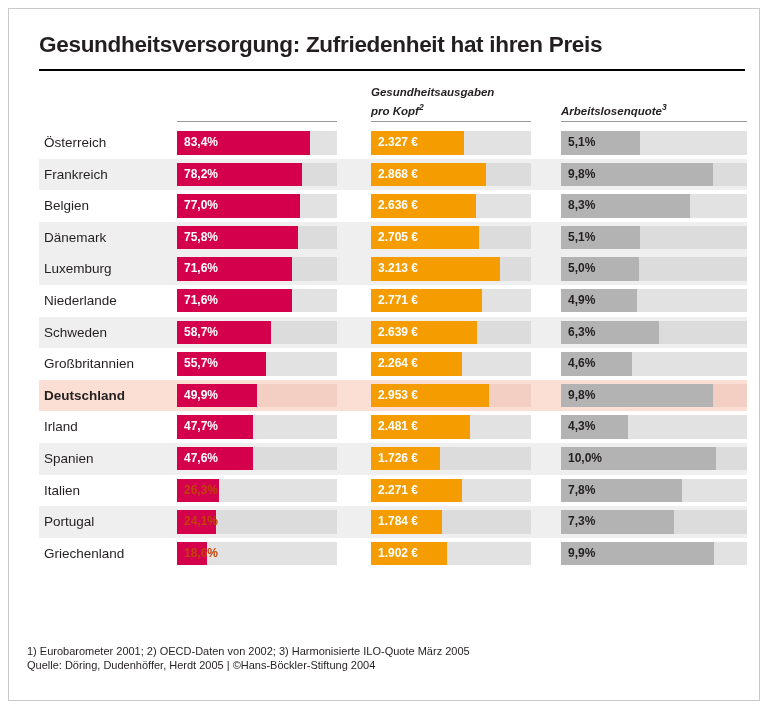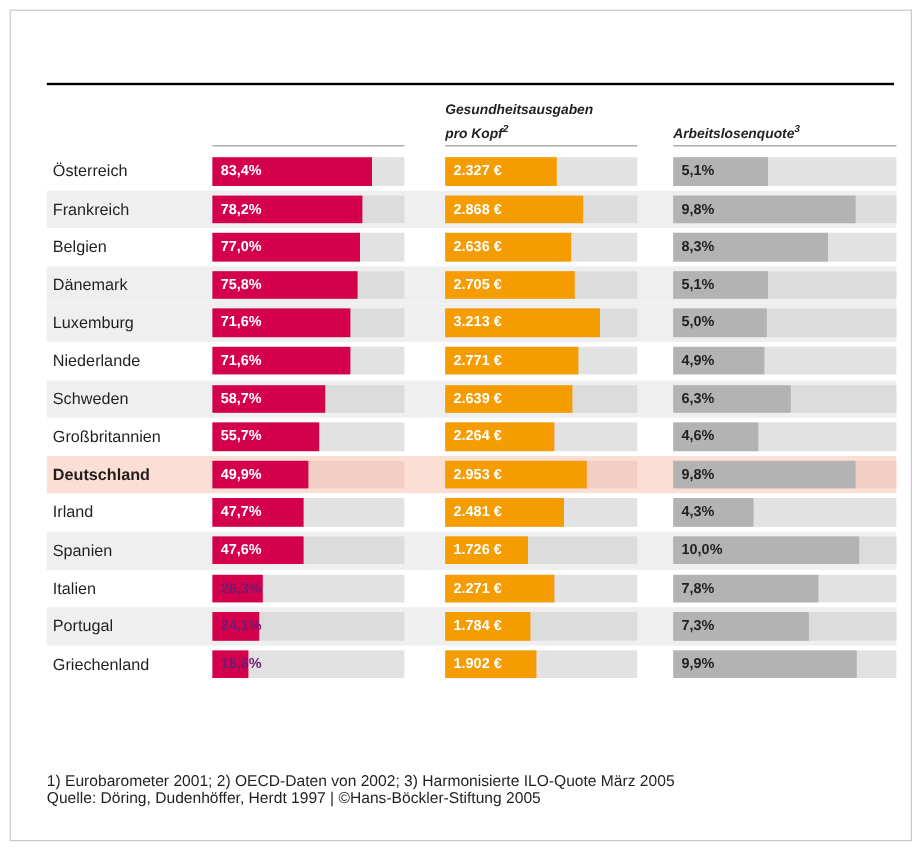--- a/index.html
+++ b/index.html
@@ -125,48 +125,49 @@
     top: 4px;
     height: 23.5px;
     line-height: 23.5px;
     font-size: 12px;
     font-weight: bold;
     white-space: nowrap;
   }
   .bar-val.on-red { color: #ffffff; }
   .bar-val.on-orange { color: #ffffff; }
   .bar-val.on-grey { color: #231f20; }
-  .bar-val.outside { color: #701a75; }
+  .bar-val.outside { color: #c2410c; }
 
   .no-data {
     position: absolute;
     top: 4px;
     height: 23.5px;
     line-height: 23.5px;
     font-size: 12.5px;
     color: #231f20;
     text-align: center;
   }
 
   .footnotes {
     position: absolute;
-    left: 30px;
+    left: 18px;
     bottom: 28px;
-    font-size: 13px;
+    font-size: 11px;
     line-height: 14px;
     color: #231f20;
   }
   .footnotes div { white-space: nowrap; }
 </style>
 </head>
 <body>
 
 <div class="page">
   <div class="frame">
 
+    <div class="title">Gesundheitsversorgung: Zufriedenheit hat ihren Preis</div>
     <div class="title-rule"></div>
 
     <div class="col-heads">
       <div class="col-head" id="ch1" style="left: 362px; top: 0px;">
           <div>Gesundheitsausgaben</div>
           <div>pro Kopf<span class="sup">2</span></div>
         </div>
       <div class="col-head" id="ch2" style="left: 552px; top: 15px;">
           <div>Arbeitslosenquote<span class="sup">3</span></div>
         </div>
@@ -338,20 +339,20 @@
           <div class="bar orange" style="left: 332px; width: 76.08px;"></div>
           <div class="bar-val on-orange" style="left: 339px;">1.902 €</div>
           <div class="track" style="left: 522px; width: 186px;"></div>
           <div class="bar grey" style="left: 522px; width: 153.45px;"></div>
           <div class="bar-val on-grey" style="left: 529px;">9,9%</div>
         </div>
       </div>
 
     <div class="footnotes">
       <div>1) Eurobarometer 2001; 2) OECD-Daten von 2002; 3) Harmonisierte ILO-Quote März 2005</div>
-      <div>Quelle: Döring, Dudenhöffer, Herdt 1997 | ©Hans-Böckler-Stiftung 2005</div>
+      <div>Quelle: Döring, Dudenhöffer, Herdt 2005 | ©Hans-Böckler-Stiftung 2004</div>
     </div>
 
   <div class="head-rule" style="left: 168px; width: 160px;"></div>
       <div class="head-rule" style="left: 362px; width: 160px;"></div>
       <div class="head-rule" style="left: 552px; width: 186px;"></div>
     </div>
 </div>
 
 </body></html>

